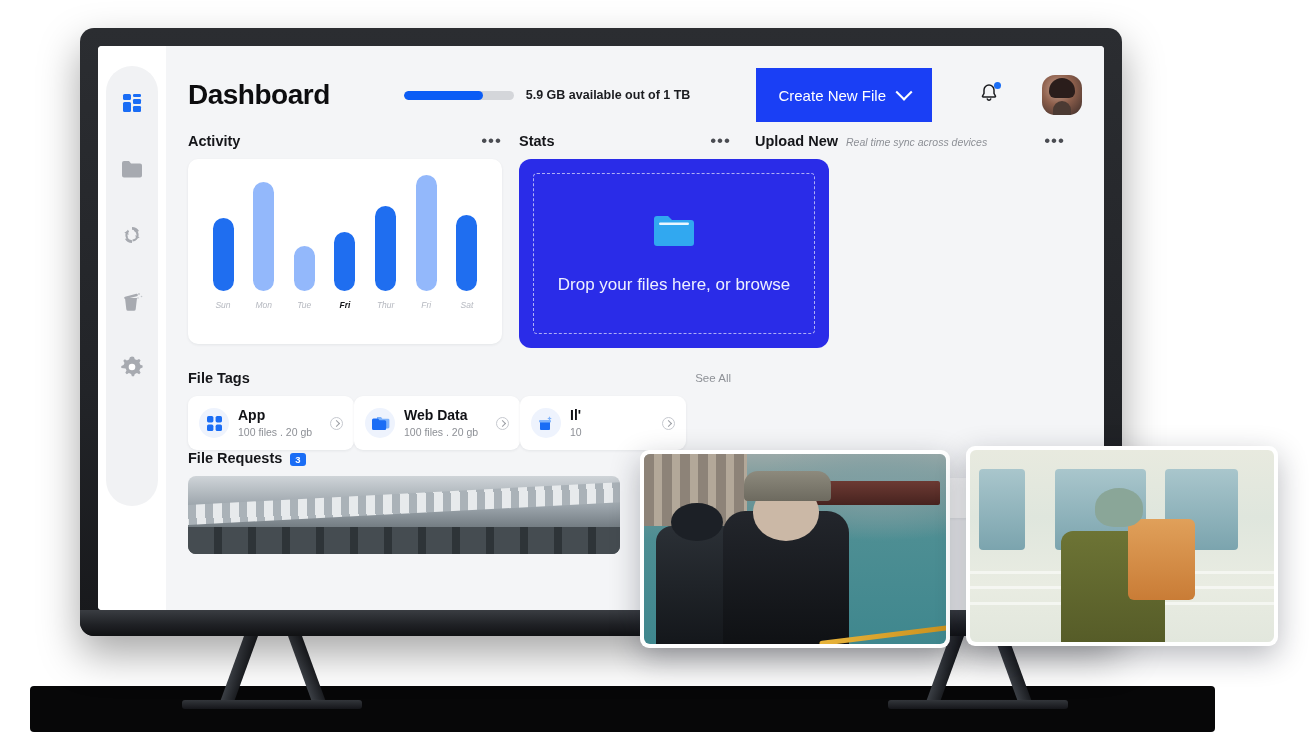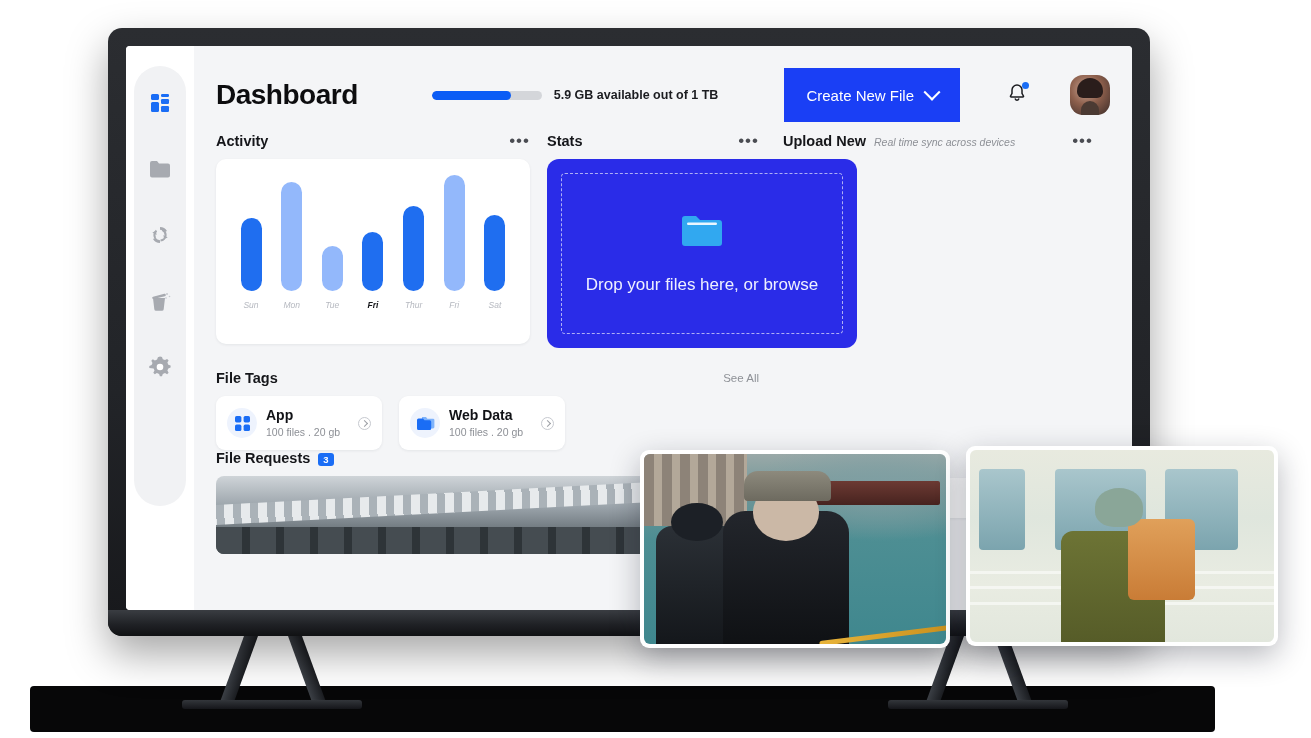--- a/index.html
+++ b/index.html
@@ -6,21 +6,21 @@
   html, body {
     width: 1311px; height: 738px;
     background: #ffffff;
     font-family: "Liberation Sans", sans-serif;
     overflow: hidden;
   }
   .scene { position: relative; width: 1311px; height: 738px; }
 
   
   .monitor {
-    position: absolute; left: 108px; top: 28px;
+    position: absolute; left: 80px; top: 28px;
     width: 1042px; height: 608px;
     background: linear-gradient(180deg,#2b2d31 0%,#222428 60%,#17181b 100%);
     border-radius: 14px;
     padding: 18px 18px 26px 18px;
     box-shadow: 0 18px 40px rgba(0,0,0,.35);
   }
   .monitor::after{
     content:""; position:absolute; left:0; right:0; bottom:0; height:26px;
     background:linear-gradient(180deg,#3a3d42 0%,#202226 55%,#101113 100%);
     border-radius:0 0 14px 14px;
@@ -126,21 +126,21 @@
 
   
   .donut-wrap{ display:flex; flex-direction:column; align-items:center; height:100%; justify-content:center;}
   .legend{ display:flex; gap:13px; margin-top:10px;}
   .lg{ display:flex; align-items:center; gap:5px; font-size:8.5px; color:#4b4d53;}
   .swatch{ width:5px; height:11px; border-radius:2px;}
 
   
   .tags-head{ display:flex; align-items:center; margin-top:22px;}
   .see-all{ font-size:11.5px; color:#8e9197; margin-left:auto; cursor:pointer;}
-  .tag-row{ display:flex; gap:17px; margin-top:10px;}
+  .tag-row{ display:flex; margin-top:10px;}
   .tag-card{
     width:166px; height:54px; background:#fff; border-radius:9px;
     box-shadow:0 1px 3px rgba(16,24,40,.07);
     display:flex; align-items:center; padding:0 11px; gap:9px;
   }
   .tag-ico{ width:30px; height:30px; border-radius:50%; background:#eef3fd; display:flex; align-items:center; justify-content:center; flex:0 0 30px;}
   .tag-name{ font-size:14px; font-weight:700; color:#111216; line-height:1.1;}
   .tag-meta{ font-size:10.5px; color:#8d9096; margin-top:2px;}
   .arrow-btn{ margin-left:auto; width:13px; height:13px; border:1px solid #c6c9cf; border-radius:50%; position:relative; cursor:pointer; flex:0 0 13px;}
   .arrow-btn::after{ content:""; position:absolute; left:3.4px; top:3.4px; width:4px; height:4px; border-top:1px solid #9b9ea4; border-right:1px solid #9b9ea4; transform:rotate(45deg);}
@@ -419,20 +419,34 @@
               <path d="M1 5a1.5 1.5 0 0 1 1.5-1.5H7l1.5 1.8h5.2A1.5 1.5 0 0 1 15.2 6.8v6.7A1.5 1.5 0 0 1 13.7 15H2.5A1.5 1.5 0 0 1 1 13.5z" fill="#1a6df5"></path>
             </svg>
           </div>
           <div>
             <div class="tag-name">Web Data</div>
             <div class="tag-meta">100 files . 20 gb</div>
           </div>
           <div class="arrow-btn"></div>
         </div>
 
+        <div class="tag-card">
+          <div class="tag-ico">
+            <svg width="18" height="18" viewBox="0 0 18 18">
+              <path d="M3 8h10v7a1 1 0 0 1-1 1H4a1 1 0 0 1-1-1z" fill="#1a6df5"></path>
+              <rect x="2" y="6" width="12" height="2.6" rx="1" fill="#7fb3fb"></rect>
+              <path d="M12.5 2.2l.7 1.6 1.6.7-1.6.7-.7 1.6-.7-1.6-1.6-.7 1.6-.7z" fill="#7fb3fb"></path>
+            </svg>
+          </div>
+          <div>
+            <div class="tag-name">Il'</div>
+            <div class="tag-meta">10</div>
+          </div>
+          <div class="arrow-btn"></div>
+        </div>
       </div>
 
       <div class="req-head" style="width:543px;">
         <span class="sec-title">File Requests</span>
         <span class="badge">3</span>
       </div>
       <div class="thumb-row">
         <div class="thumb">
           <div class="machine"></div>
         </div>

